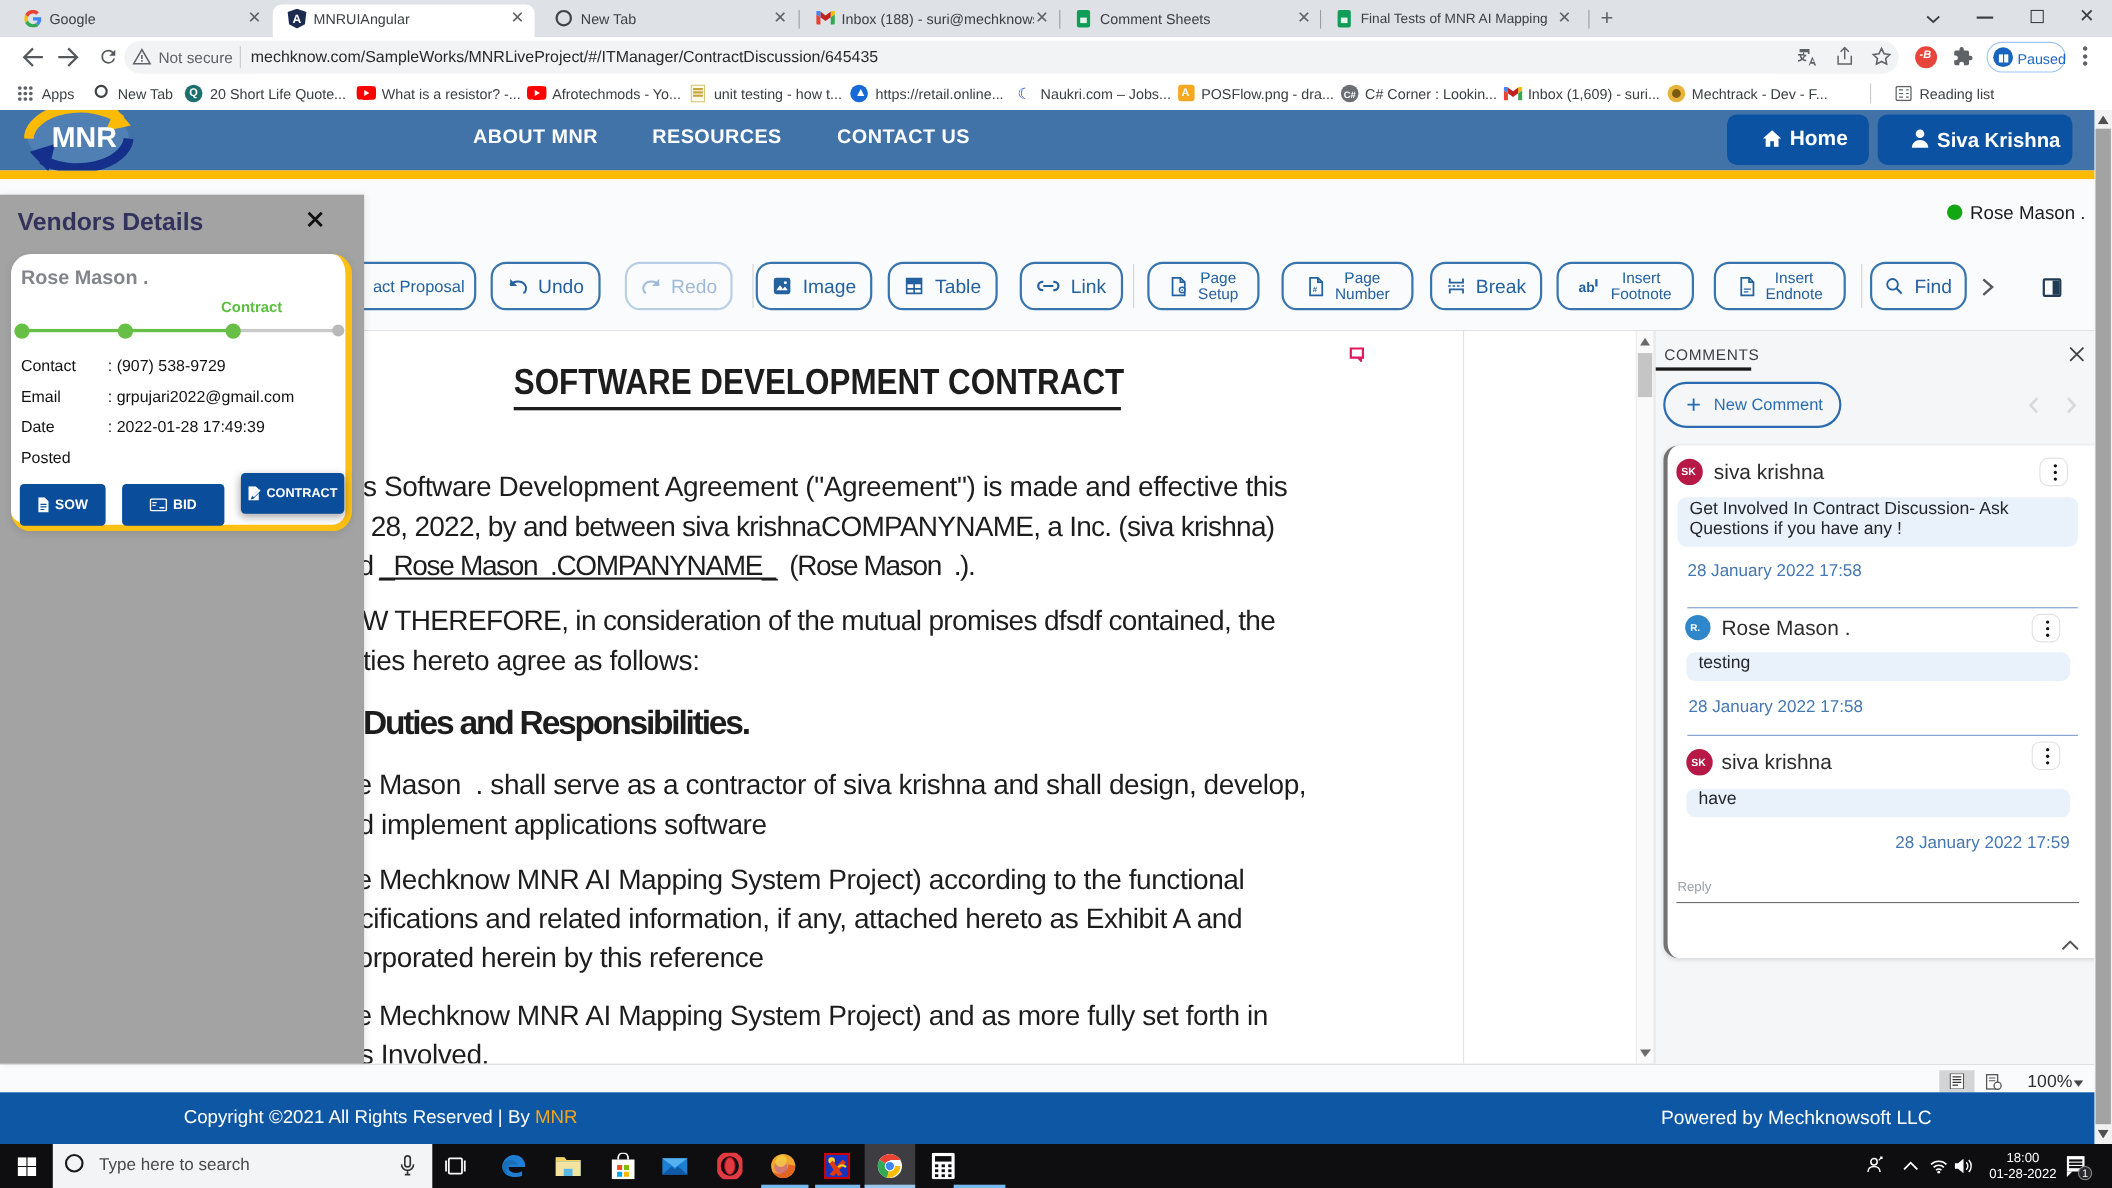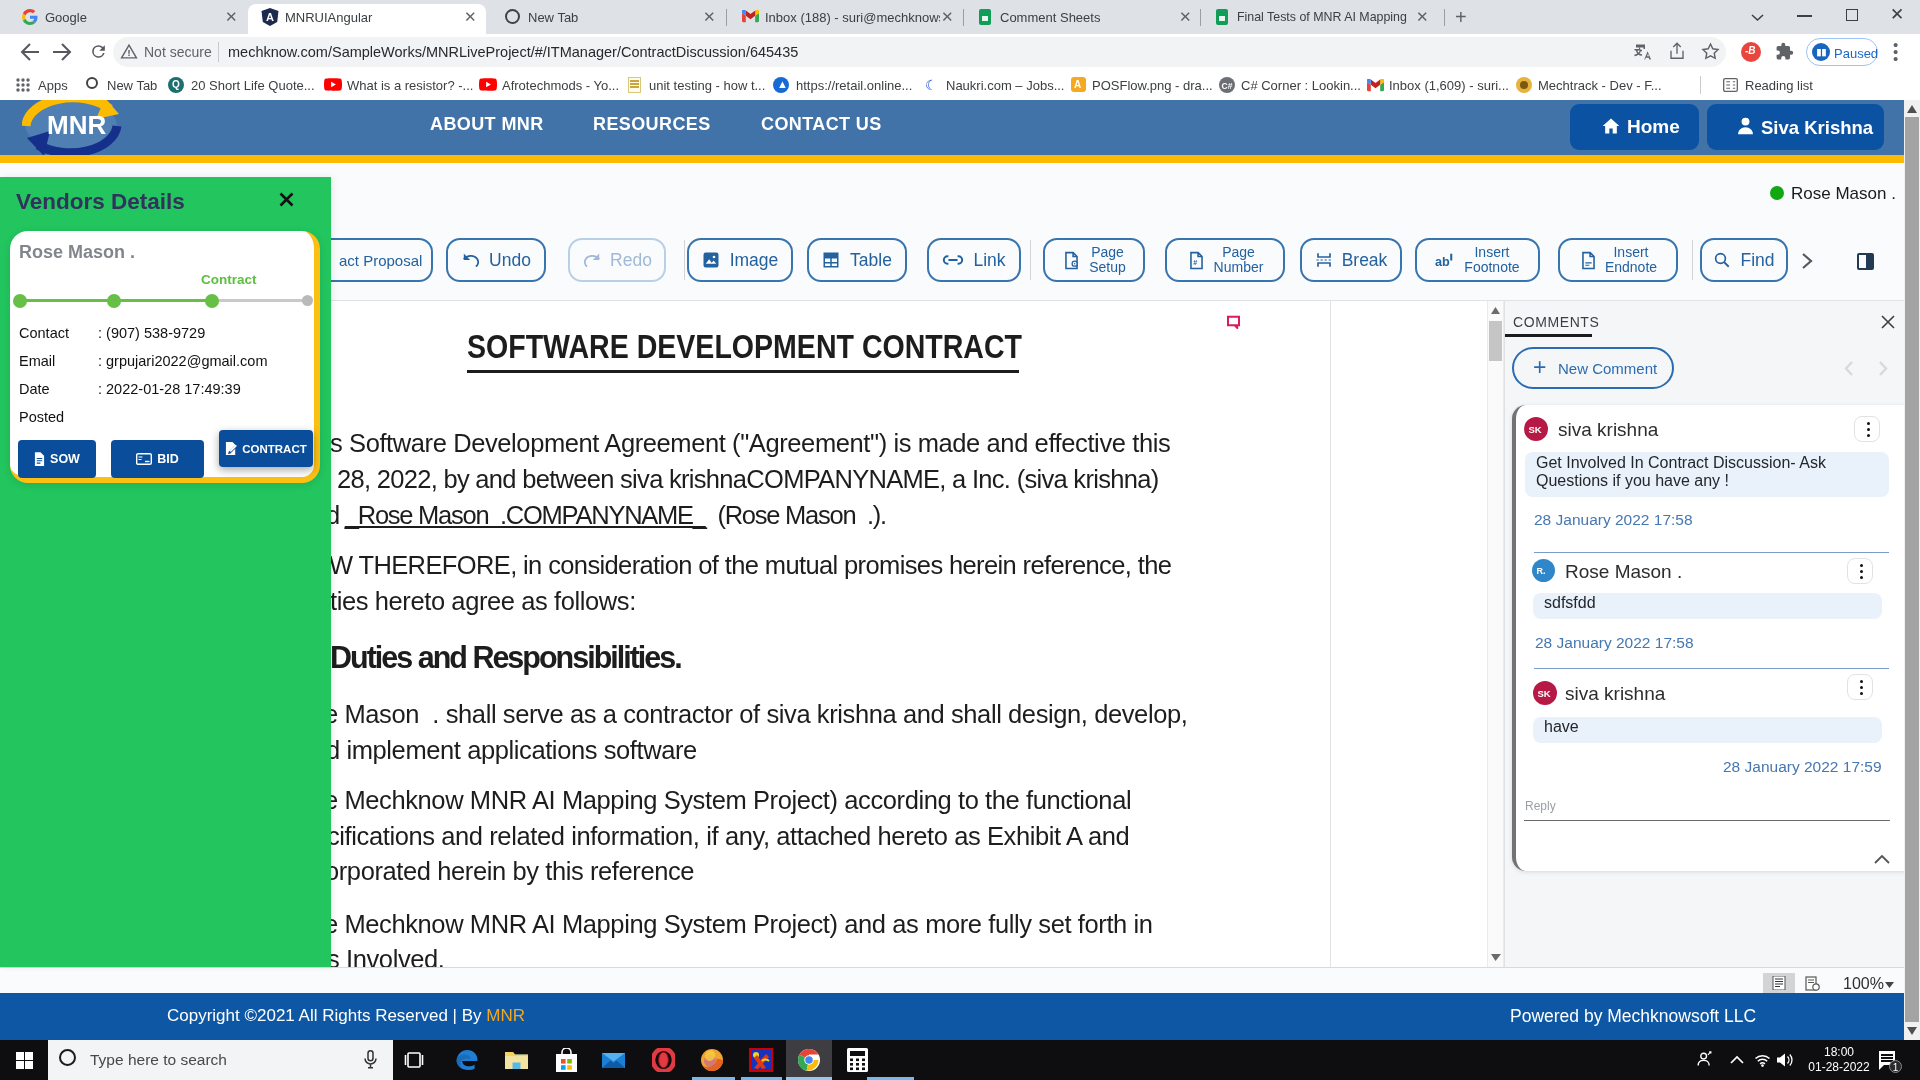--- a/index.html
+++ b/index.html
@@ -281,21 +281,21 @@
 <div class="a" style="left:0;top:301px;width:1487px;height:666px;background:#fff;overflow:hidden">
   <div class="a" style="left:1330px;top:0;width:1px;height:666px;background:#e3e3e3"></div>
   <svg class="a" style="left:1226px;top:13px" width="15" height="15" viewBox="0 0 15 15">
         <path d="M2 2.8h11v8.4H8.6l2.6 2.6v-2.6H2z" fill="none" stroke="#dc1a5c" stroke-width="2"></path>
       </svg>
   <div class="a" style="left:467px;top:27px;font-size:33px;font-weight:bold;color:#1d1d1d;white-space:nowrap;transform:scaleX(.865);transform-origin:left top;letter-spacing:0">SOFTWARE DEVELOPMENT CONTRACT</div>
   <div class="a" style="left:467px;top:69px;width:552px;height:2.6px;background:#1d1d1d"></div>
   <div class="dline" style="left:330px;top:128px">s Software Development Agreement ("Agreement") is made and effective this</div>
   <div class="dline" style="left:337px;top:164px;letter-spacing:-.7px">28, 2022, by and between siva krishnaCOMPANYNAME, a Inc. (siva krishna)</div>
   <div class="dline" style="left:326px;top:200px;letter-spacing:-1.25px">d <span style="text-decoration:underline">_Rose Mason&nbsp; .COMPANYNAME_</span>&nbsp; (Rose Mason&nbsp; .).</div>
-  <div class="dline" style="left:329px;top:250px;letter-spacing:-.62px">W THEREFORE, in consideration of the mutual promises herein reference, the</div>
+  <div class="dline" style="left:329px;top:250px;letter-spacing:-.62px">W THEREFORE, in consideration of the mutual promises dfsdf contained, the</div>
   <div class="dline" style="left:330px;top:286px">ties hereto agree as follows:</div>
   <div class="dline" style="left:330px;top:339px;font-size:30.5px;font-weight:bold;letter-spacing:-2px">Duties and Responsibilities.</div>
   <div class="dline" style="left:324px;top:399px">e Mason&nbsp; . shall serve as a contractor of siva krishna and shall design, develop,</div>
   <div class="dline" style="left:326px;top:435px">d implement applications software</div>
   <div class="dline" style="left:324px;top:485px">e Mechknow MNR AI Mapping System Project) according to the functional</div>
   <div class="dline" style="left:327px;top:521px">cifications and related information, if any, attached hereto as Exhibit A and</div>
   <div class="dline" style="left:325px;top:556px">orporated herein by this reference</div>
   <div class="dline" style="left:324px;top:609px">e Mechknow MNR AI Mapping System Project) and as more fully set forth in</div>
   <div class="dline" style="left:327px;top:644px">s Involved.</div>
 </div>
@@ -353,21 +353,21 @@
     <div class="a cdate" style="left:18px;top:106px">28 January 2022 17:58</div>
     <div class="a" style="left:18px;top:147px;width:355px;height:1px;background:#7b9cc9"></div>
     <div class="a" style="left:16px;top:154px;width:23px;height:23px;border-radius:50%;background:#2f87c9"></div>
     <div class="a" style="left:20.5px;top:161px;color:#fff;font-size:9px;font-weight:bold">R.</div>
     <div class="a cname" style="left:49px;top:156px">Rose Mason .</div>
     <div class="keb" style="left:331px;top:153px">
           <i style="top:5px"></i>
           <i style="top:11px"></i>
           <i style="top:17px"></i>
         </div>
-    <div class="bub" style="left:17px;top:188px;width:349px;height:26px;padding:1px 11px">sdfsfdd</div>
+    <div class="bub" style="left:17px;top:188px;width:349px;height:26px;padding:1px 11px">testing</div>
     <div class="a cdate" style="left:19px;top:229px">28 January 2022 17:58</div>
     <div class="a" style="left:18px;top:263px;width:355px;height:1px;background:#7b9cc9"></div>
     <div class="a" style="left:17px;top:276px;width:24px;height:24px;border-radius:50%;background:#b61945"></div>
     <div class="a" style="left:21.5px;top:283px;color:#fff;font-size:9.5px;font-weight:bold">SK</div>
     <div class="a cname" style="left:49px;top:278px">siva krishna</div>
     <div class="keb" style="left:331px;top:269px">
           <i style="top:5px"></i>
           <i style="top:11px"></i>
           <i style="top:17px"></i>
         </div>
@@ -376,21 +376,21 @@
     <div class="a" style="left:9px;top:394px;color:#9aa0a6;font-size:12px">Reply</div>
     <div class="a" style="left:8px;top:415px;width:366px;height:1.4px;background:#6b6b6b"></div>
     <svg class="a" style="left:358px;top:450px" width="16" height="9" viewBox="0 0 16 9">
           <path d="M1 8 8 1l7 7" fill="none" stroke="#555" stroke-width="1.8"></path>
         </svg>
   </div>
 </div>
 <div class="a" style="left:0;top:993px;width:1920px;height:47px;background:#0d57a5"></div>
 <div class="a" style="left:167px;top:1006px;color:#fff;font-size:17px">Copyright ©2021 All Rights Reserved | By <span style="color:#f2a71c">MNR</span></div>
 <div class="a" style="left:1510px;top:1006px;color:#fff;font-size:17.5px">Powered by Mechknowsoft LLC</div>
-<div class="a" style="left:0;top:177px;width:331px;height:790px;background:#22c55e;box-shadow:2px 0 6px rgba(0,0,0,.08)">
+<div class="a" style="left:0;top:177px;width:331px;height:790px;background:#a3a3a3;box-shadow:2px 0 6px rgba(0,0,0,.08)">
   <div class="a" style="left:16px;top:12px;font-size:22.5px;font-weight:bold;color:#32325d">Vendors Details</div>
   <svg class="a" style="left:279px;top:15px" width="15" height="15" viewBox="0 0 15 15">
         <path d="M1.5 1.5l12 12M13.5 1.5l-12 12" stroke="#111" stroke-width="2.6"></path>
       </svg>
   <div class="a" style="left:10px;top:54px;width:310px;height:252px;background:#fff;border-right:6px solid #fcbf13;border-bottom:6px solid #fcbf13;border-radius:18px;box-shadow:0 2px 8px rgba(0,0,0,.1)">
     <div class="a" style="left:9px;top:11px;font-size:18px;font-weight:bold;color:#82868c">Rose Mason .</div>
     <div class="a" style="left:191px;top:41px;font-size:13.5px;font-weight:bold;color:#5bbf3f">Contract</div>
     <div class="a" style="left:10px;top:68px;width:192px;height:3px;background:#67bf45"></div>
     <div class="a" style="left:202px;top:68px;width:96px;height:3px;background:#c9c9c9"></div>
     <div class="a" style="left:3px;top:62.5px;width:14px;height:14px;border-radius:50%;background:#67bf45"></div>

